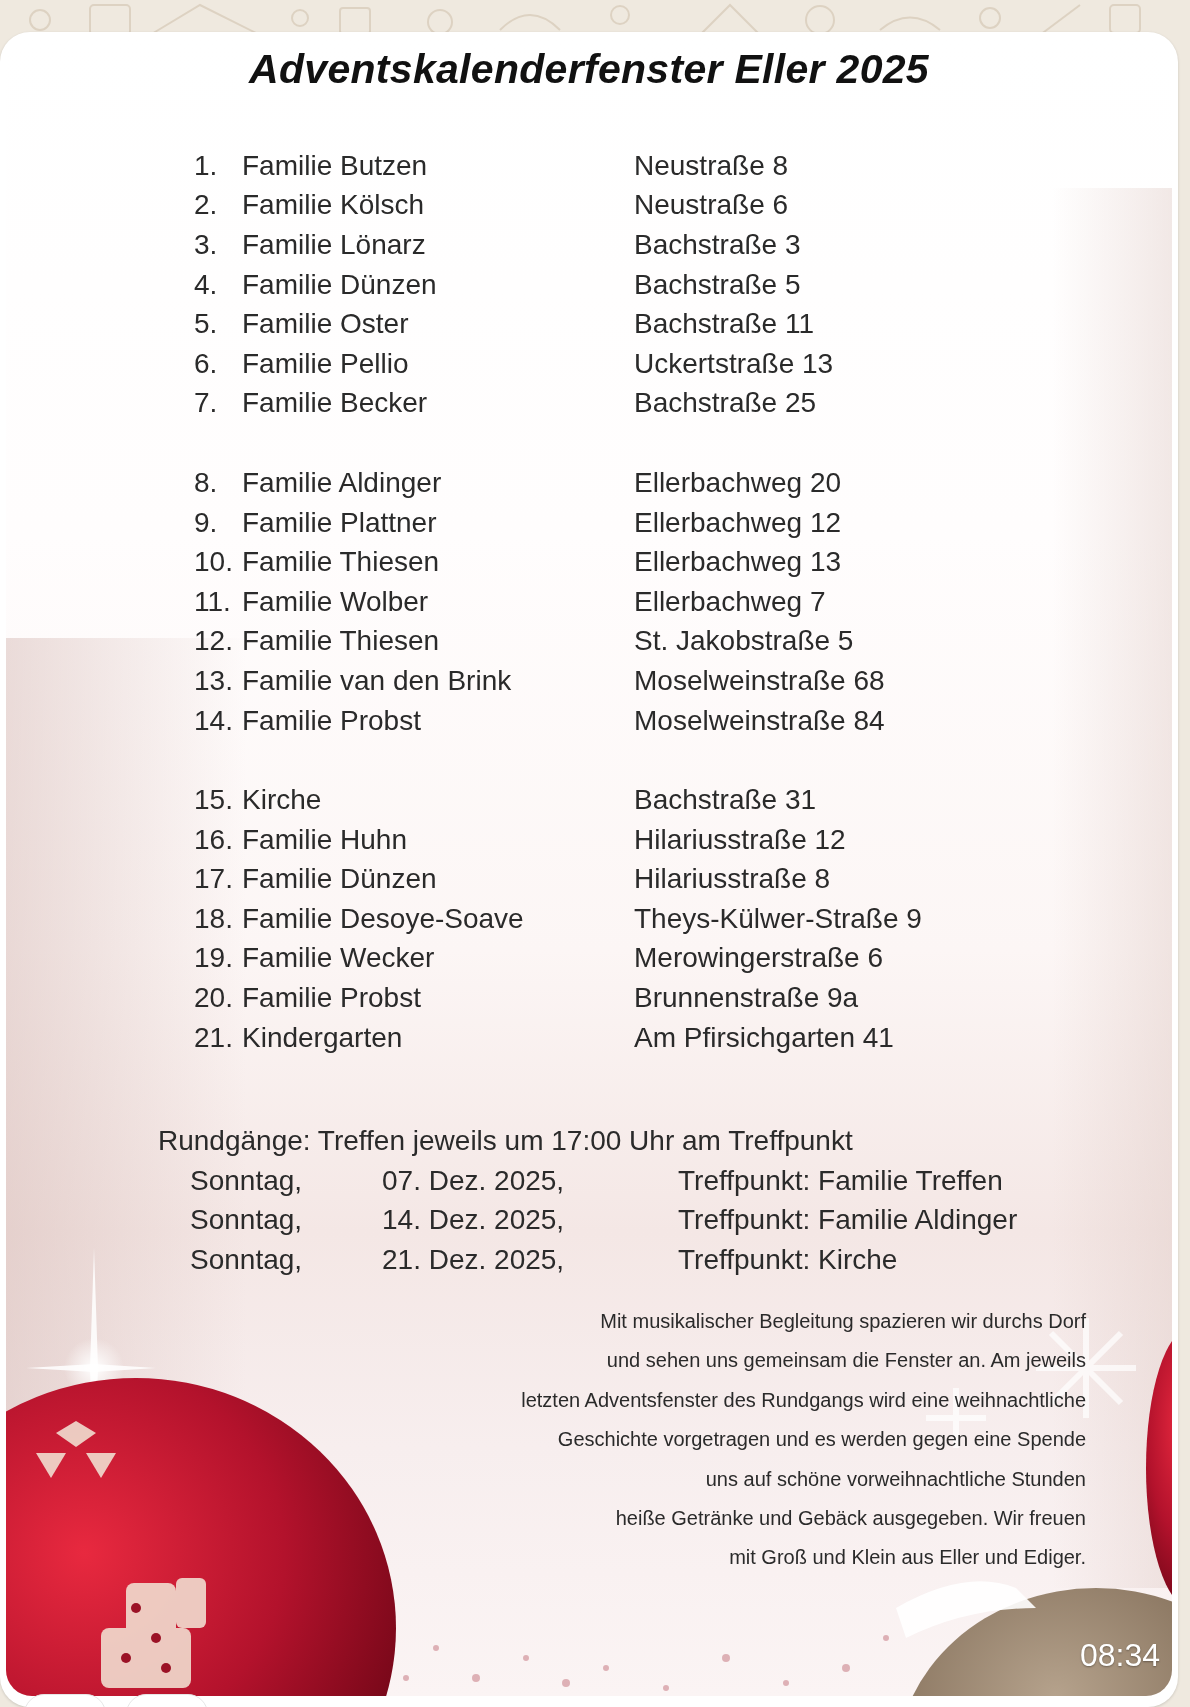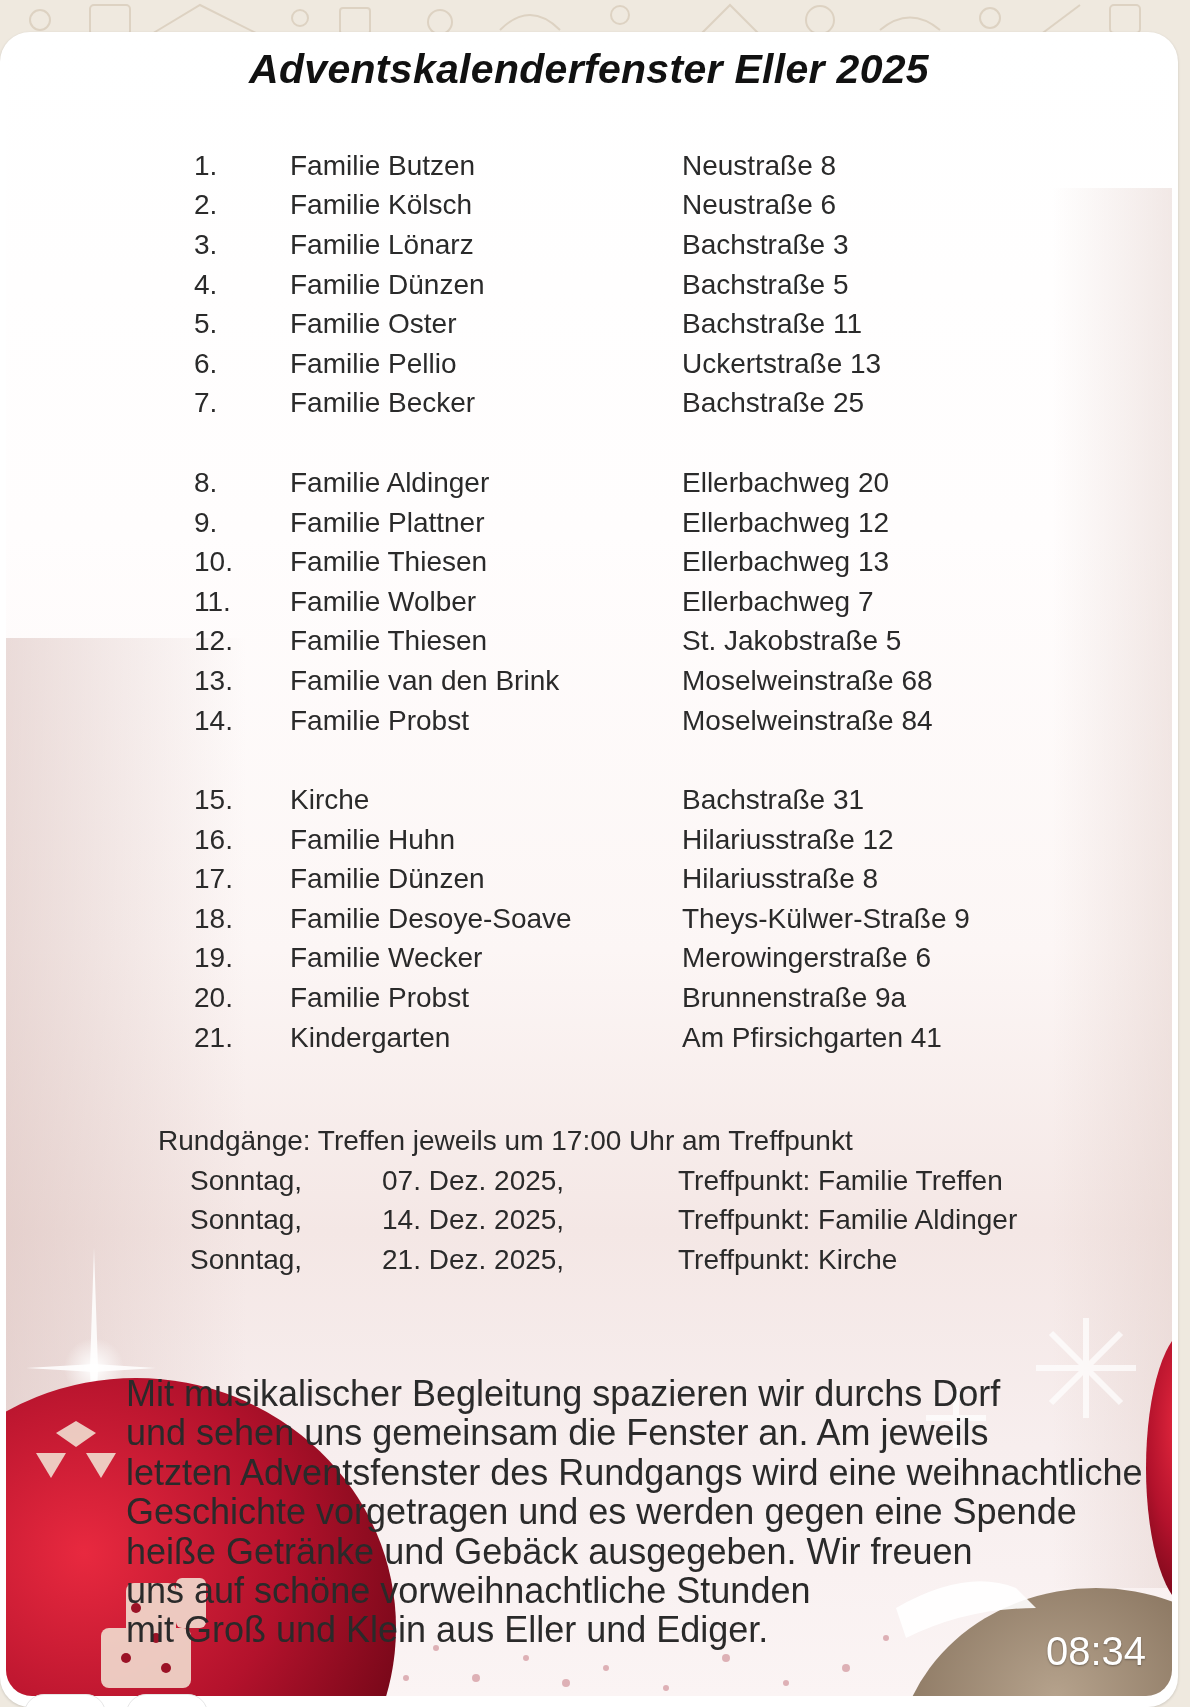--- a/index.html
+++ b/index.html
@@ -33,35 +33,35 @@
   .title {
     position: absolute; left: 0; right: 0; top: 8px;
     text-align: center; font-weight: bold; font-size: 41px; color: #111;
     letter-spacing: 0.3px;
     font-style: italic;
   }
   .list { position: absolute; left: 188px; top: 108px; width: 800px; }
   .group { margin-bottom: 40px; }
   .row { display: flex; height: 39.6px; align-items: center; font-size: 28px; color: #2a2a2a; }
   .row .num { width: 48px; }
-  .row .name { width: 392px; margin-left: 48px; }
+  .row .name { width: 392px; }
   .row .addr { }
   .rounds { position: absolute; left: 140px; top: 1083px; width: 960px; font-size: 28px; color: #2a2a2a; }
   .rounds .head { height: 40px; display: flex; align-items: center; margin-left: 12px; }
   .rounds .rrow { display: flex; height: 39.5px; align-items: center; margin-left: 44px; }
   .rounds .day { width: 192px; }
   .rounds .date { width: 296px; }
   .text-block {
-    position: absolute; left: 120px; width: 960px; top: 1336px;
-    text-align: left; font-size: 36px; line-height: 39.4px; color: #2a2a2a;
+    position: absolute; left: 120px; width: 960px; top: 1264px;
+    text-align: right; font-size: 20px; line-height: 39.4px; color: #2a2a2a;
   }
   .text-block div { white-space: nowrap; }
   .time {
-    position: absolute; right: 26px; bottom: 22px; color: #ffffff;
-    font-size: 40px; text-shadow: 0 1px 2px rgba(0,0,0,0.35); text-align: center;
+    position: absolute; right: 12px; bottom: 22px; color: #ffffff;
+    font-size: 32px; text-shadow: 0 1px 2px rgba(0,0,0,0.35); text-align: center;
   }
   .reactions { position: absolute; left: 24px; top: 1694px; display: flex; gap: 20px; z-index: 3; }
   .chip { width: 80px; height: 40px; background: #fff; border-radius: 20px; border: 1px solid #e6e6e6; }
 </style>
 </head>
 <body>
 
 <svg class="wallpaper" width="1190" height="40" viewBox="0 0 1190 40">
   <g fill="none" stroke="#ddd2c2" stroke-width="2">
     <circle cx="40" cy="20" r="10"></circle>
@@ -287,22 +287,22 @@
         <span class="date">21. Dez. 2025,</span>
         <span>Treffpunkt: Kirche</span>
       </div>
   </div>
 
   <div class="text-block">
     <div>Mit musikalischer Begleitung spazieren wir durchs Dorf</div>
     <div>und sehen uns gemeinsam die Fenster an. Am jeweils</div>
     <div>letzten Adventsfenster des Rundgangs wird eine weihnachtliche</div>
     <div>Geschichte vorgetragen und es werden gegen eine Spende</div>
+    <div>uns auf schöne vorweihnachtliche Stunden</div>
     <div>heiße Getränke und Gebäck ausgegeben. Wir freuen</div>
-    <div>uns auf schöne vorweihnachtliche Stunden</div>
     <div>mit Groß und Klein aus Eller und Ediger.</div>
   </div>
 
   <div class="time">08:34</div>
 </div>
 
 <div class="reactions">
   <div class="chip"></div>
   <div class="chip"></div>
 </div>

